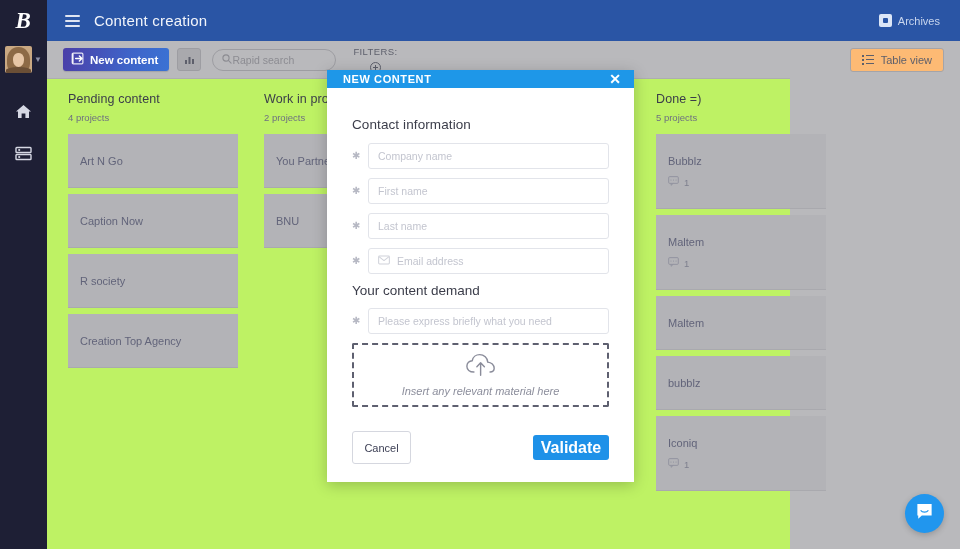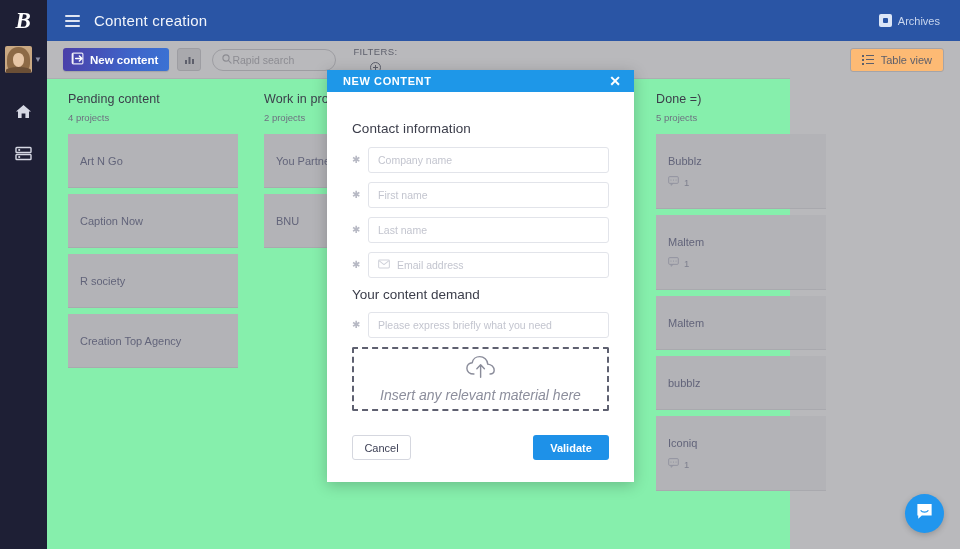--- a/index.html
+++ b/index.html
@@ -115,21 +115,21 @@
     color: #5d5f6b; font-size: 11px;
   }
   .list-ico { display:flex; flex-direction: column; gap:2px; }
   .list-ico span { display:flex; align-items:center; gap:2px; }
   .list-ico b { display:block; width:2px; height:2px; background:#5d5f6b; }
   .list-ico u { display:block; width:8px; height:1.6px; background:#5d5f6b; text-decoration:none;}
 
   
   .board {
     position: absolute; left: 47px; top: 78px; width: 743px; height: 471px;
-    background: #86efac; display: flex;
+    background: #bef264; display: flex;
     border-top: 1px solid #adadb1;
   }
   .column { width: 196px; flex: 0 0 196px; padding: 13px 0 0 21px; }
   .col-title { font-size: 12.5px; color: #3b3d4a; letter-spacing: .1px; }
   .col-count { font-size: 9.5px; color: #6e7080; margin-top: 6px; }
   .cards { margin-top: 11px; }
   .card {
     width: 170px; background: #b3b3b7; border-bottom: 1px solid #a9a9ae;
     padding: 21px 12px 20px 12px; cursor: pointer;
   }
@@ -168,34 +168,34 @@
     color: #c3c5cf; font-size: 10.5px; cursor: text; background: #fff;
   }
   .sec-title2 { font-size: 13.5px; color: #3b3d4a; margin: 9px 0 10px 0; }
   .dropzone {
     margin: 7px 0 0 0; height: 64px;
     border: 2px dashed #5e6070; border-radius: 2px;
     display: flex; flex-direction: column; align-items: center; justify-content: center;
     gap: 4px; cursor: pointer;
   }
   .dropzone em {
-    font-size: 14px; color: #8c8e9c; 
+    font-size: 11px; color: #8c8e9c; 
   }
   .modal-foot {
     padding: 0 25px 22px 25px; display: flex; align-items: center;
     justify-content: space-between; margin-top: 24px;
   }
   .btn-cancel {
-    width: 59px; height: 25px; border: 1px solid #d5d7df; border-radius: 3px;
+    width: 59px; height: 33px; border: 1px solid #d5d7df; border-radius: 3px;
     background: #fff; color: #3e4156; font-size: 11px; cursor: pointer;
     display: flex; align-items: center; justify-content: center;
   }
   .btn-validate {
     width: 76px; height: 25px; border-radius: 3px; background: #1e91e8;
-    color: #fff; font-size: 11px; font-weight: bold; cursor: pointer;
+    color: #fff; font-size: 16px; font-weight: bold; cursor: pointer;
     display: flex; align-items: center; justify-content: center;
   }
 
   
   .intercom {
     position: absolute; right: 16px; bottom: 16px; width: 39px; height: 39px;
     border-radius: 50%; background: #2196ee; z-index: 50; cursor: pointer;
     display: flex; align-items: center; justify-content: center;
     box-shadow: 0 2px 6px rgba(0,0,0,.2);
   }

